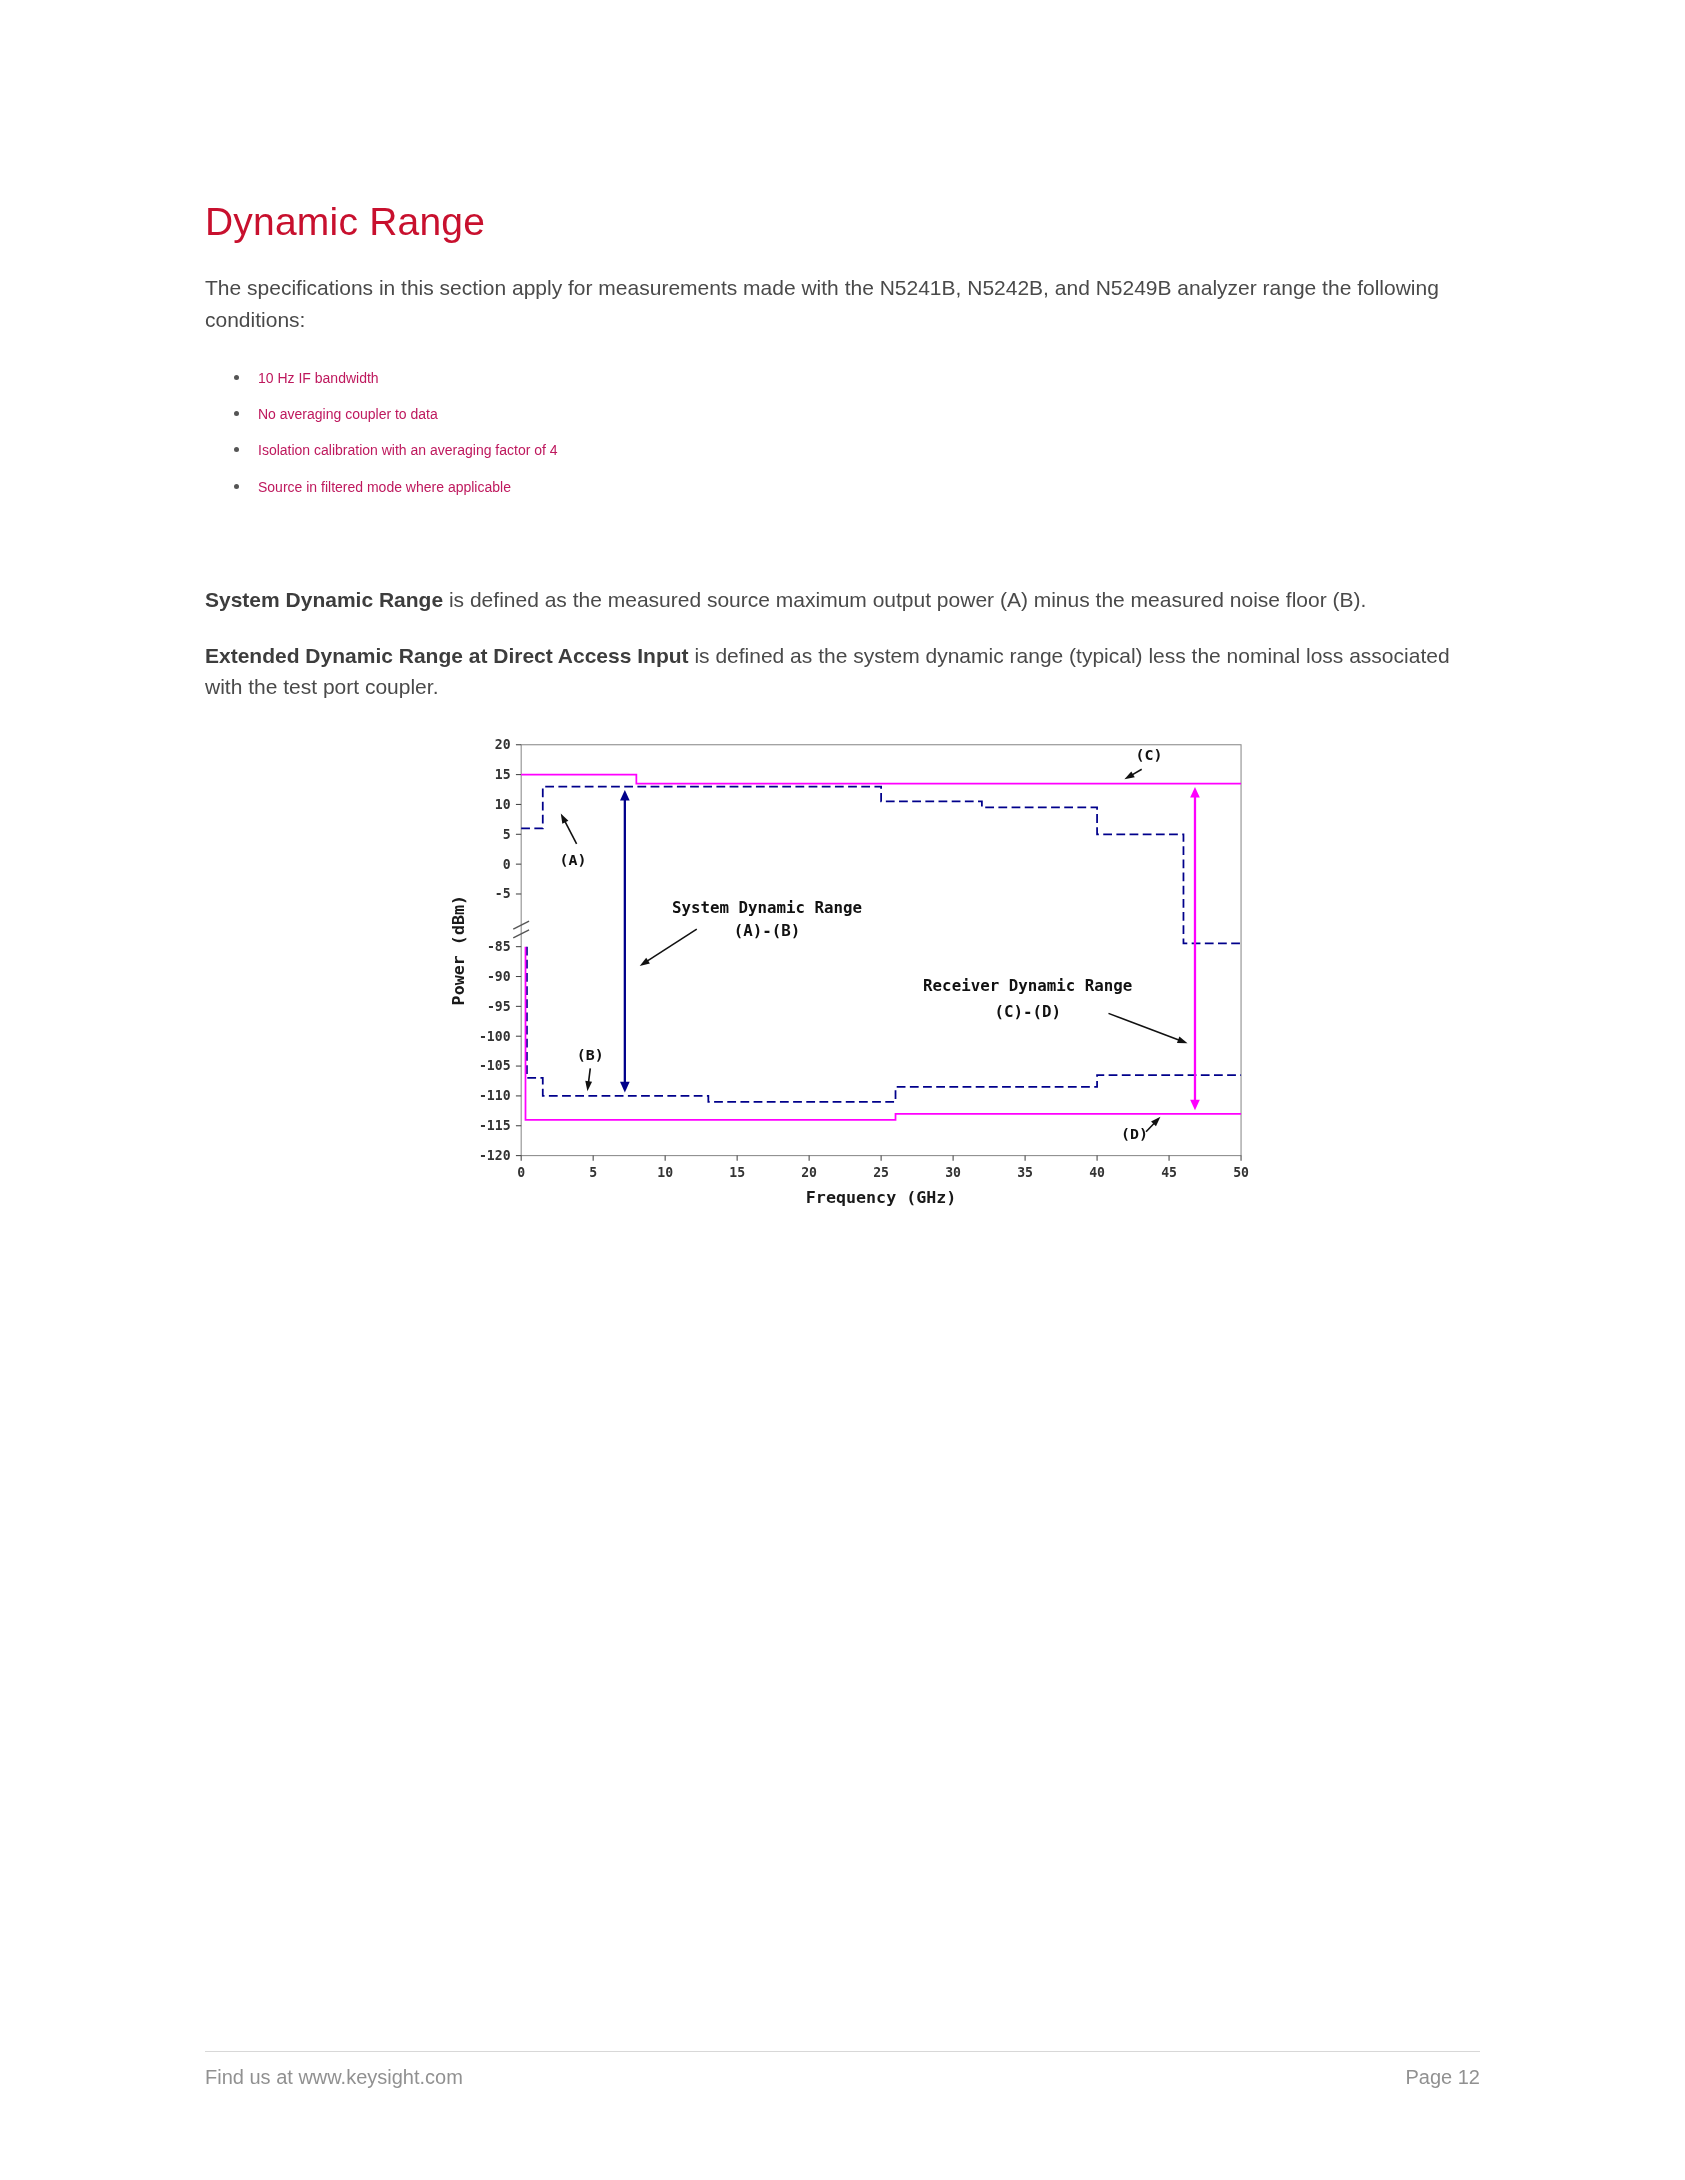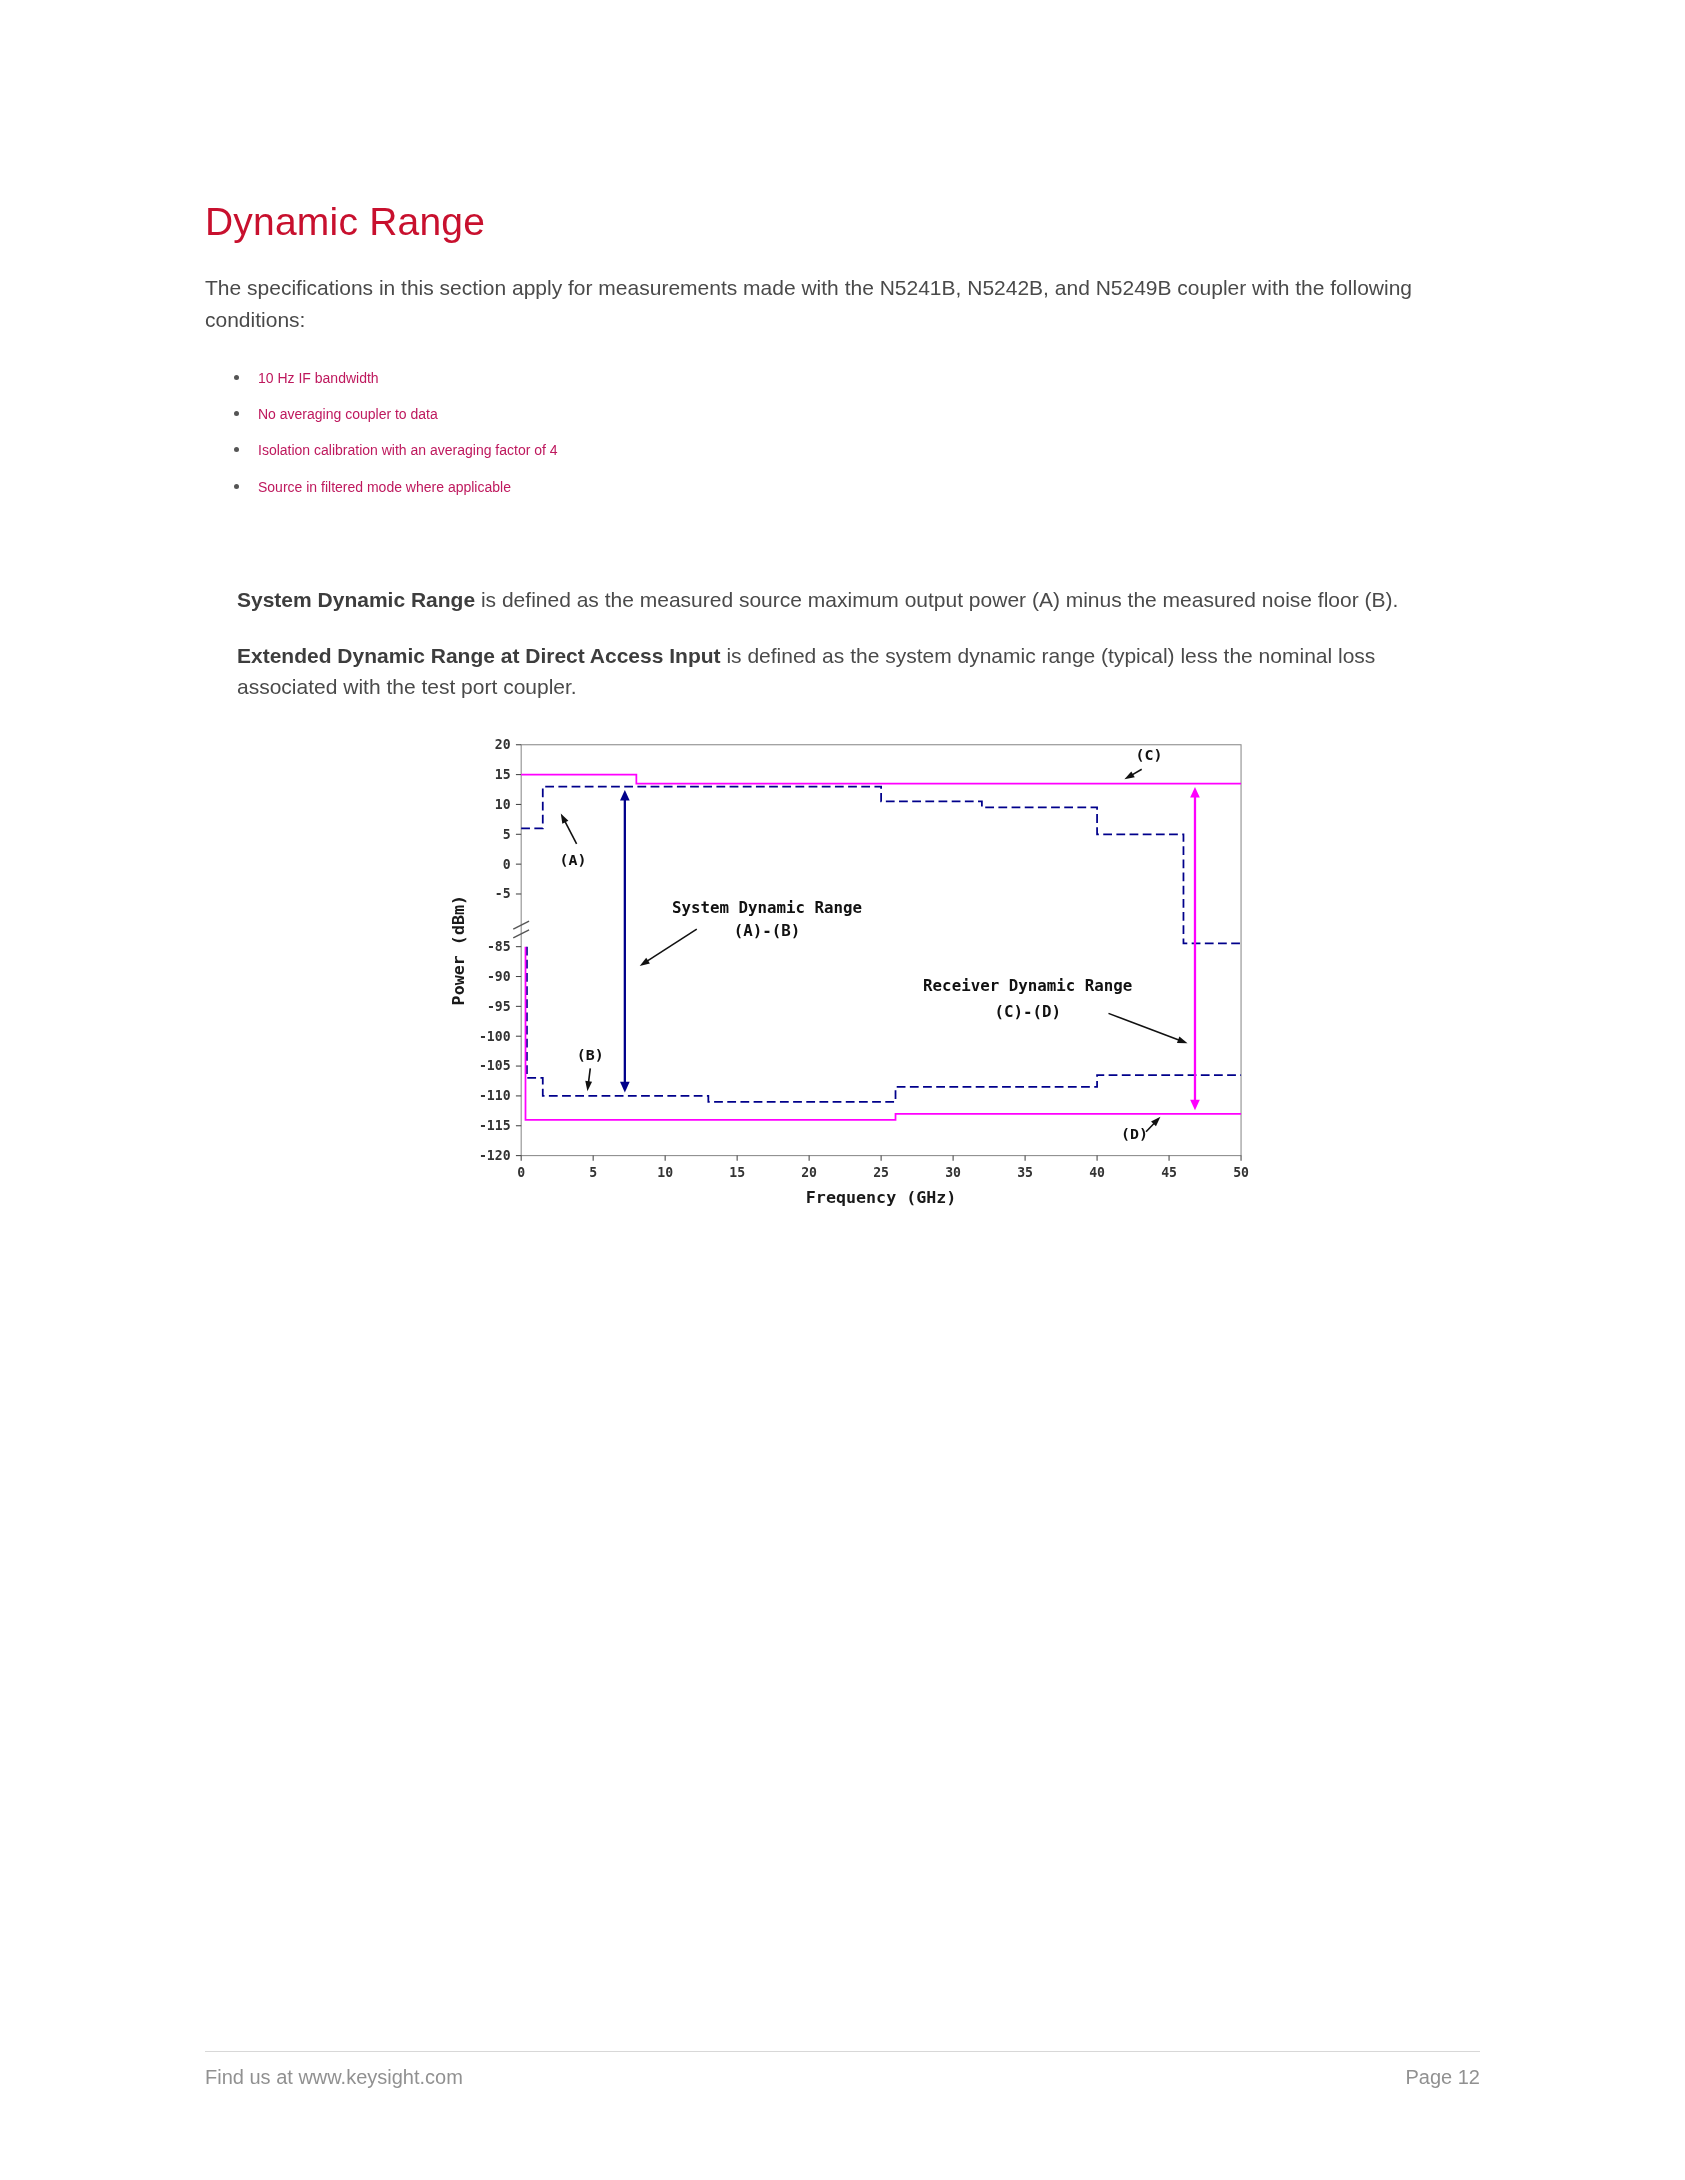--- a/index.html
+++ b/index.html
@@ -13,21 +13,21 @@
     margin:10px 0 28px 0; letter-spacing:0.2px;
   }
   p.body {
     font-size:21px; color:#4a4a4a; line-height:1.5; margin:0 0 23px 0; max-width:1282px;
   }
   ul.conditions { margin:32px 0 0 0; padding:0 0 0 46px; list-style:disc; }
   ul.conditions li {
     font-size:14px; color:#be185d; line-height:1.3; margin:0 0 16px 0; padding-left:7px;
   }
   ul.conditions li::marker { color:#555555; font-size:16.7px; }
-  .defs { margin-top:88px;margin-left:32px; }
+  .defs { margin-top:88px; }
   p.def { font-size:21px; color:#4a4a4a; line-height:1.5; margin:0 0 24.6px 0; max-width:1282px; }
   p.def strong { color:#3d3d3d; font-weight:bold; }
   .figure { margin:17.6px 0 0 224px; width:834px; height:492px; }
   
   .tick  { font:700 15px "DejaVu Sans Mono", monospace; fill:#333333; }
   .axis-label { font:700 19px "DejaVu Sans Mono", monospace; fill:#1a1a1a; }
   .ann    { font:700 17px "DejaVu Sans Mono", monospace; fill:#111111; }
   .ann-lg { font:700 18px "DejaVu Sans Mono", monospace; fill:#111111; }
   .footer {
     position:absolute; left:205px; right:205px; top:2051px;
@@ -37,21 +37,21 @@
   }
 </style>
 </head>
 <body>
 
 <div class="page">
   <div class="content">
 
     <h1 class="title">Dynamic Range</h1>
 
-    <p class="body">The specifications in this section apply for measurements made with the N5241B, N5242B, and N5249B coupler with the following conditions:</p>
+    <p class="body">The specifications in this section apply for measurements made with the N5241B, N5242B, and N5249B analyzer range the following conditions:</p>
 
     <ul class="conditions">
       <li>10 Hz IF bandwidth</li>
       <li>No averaging coupler to data</li>
       <li>Isolation calibration with an averaging factor of 4</li>
       <li>Source in filtered mode where applicable</li>
     </ul>
 
     <div class="defs">
       <p class="def"><strong>System Dynamic Range</strong><span> is defined as the measured source maximum output power (A) minus the measured noise floor (B).</span></p>

